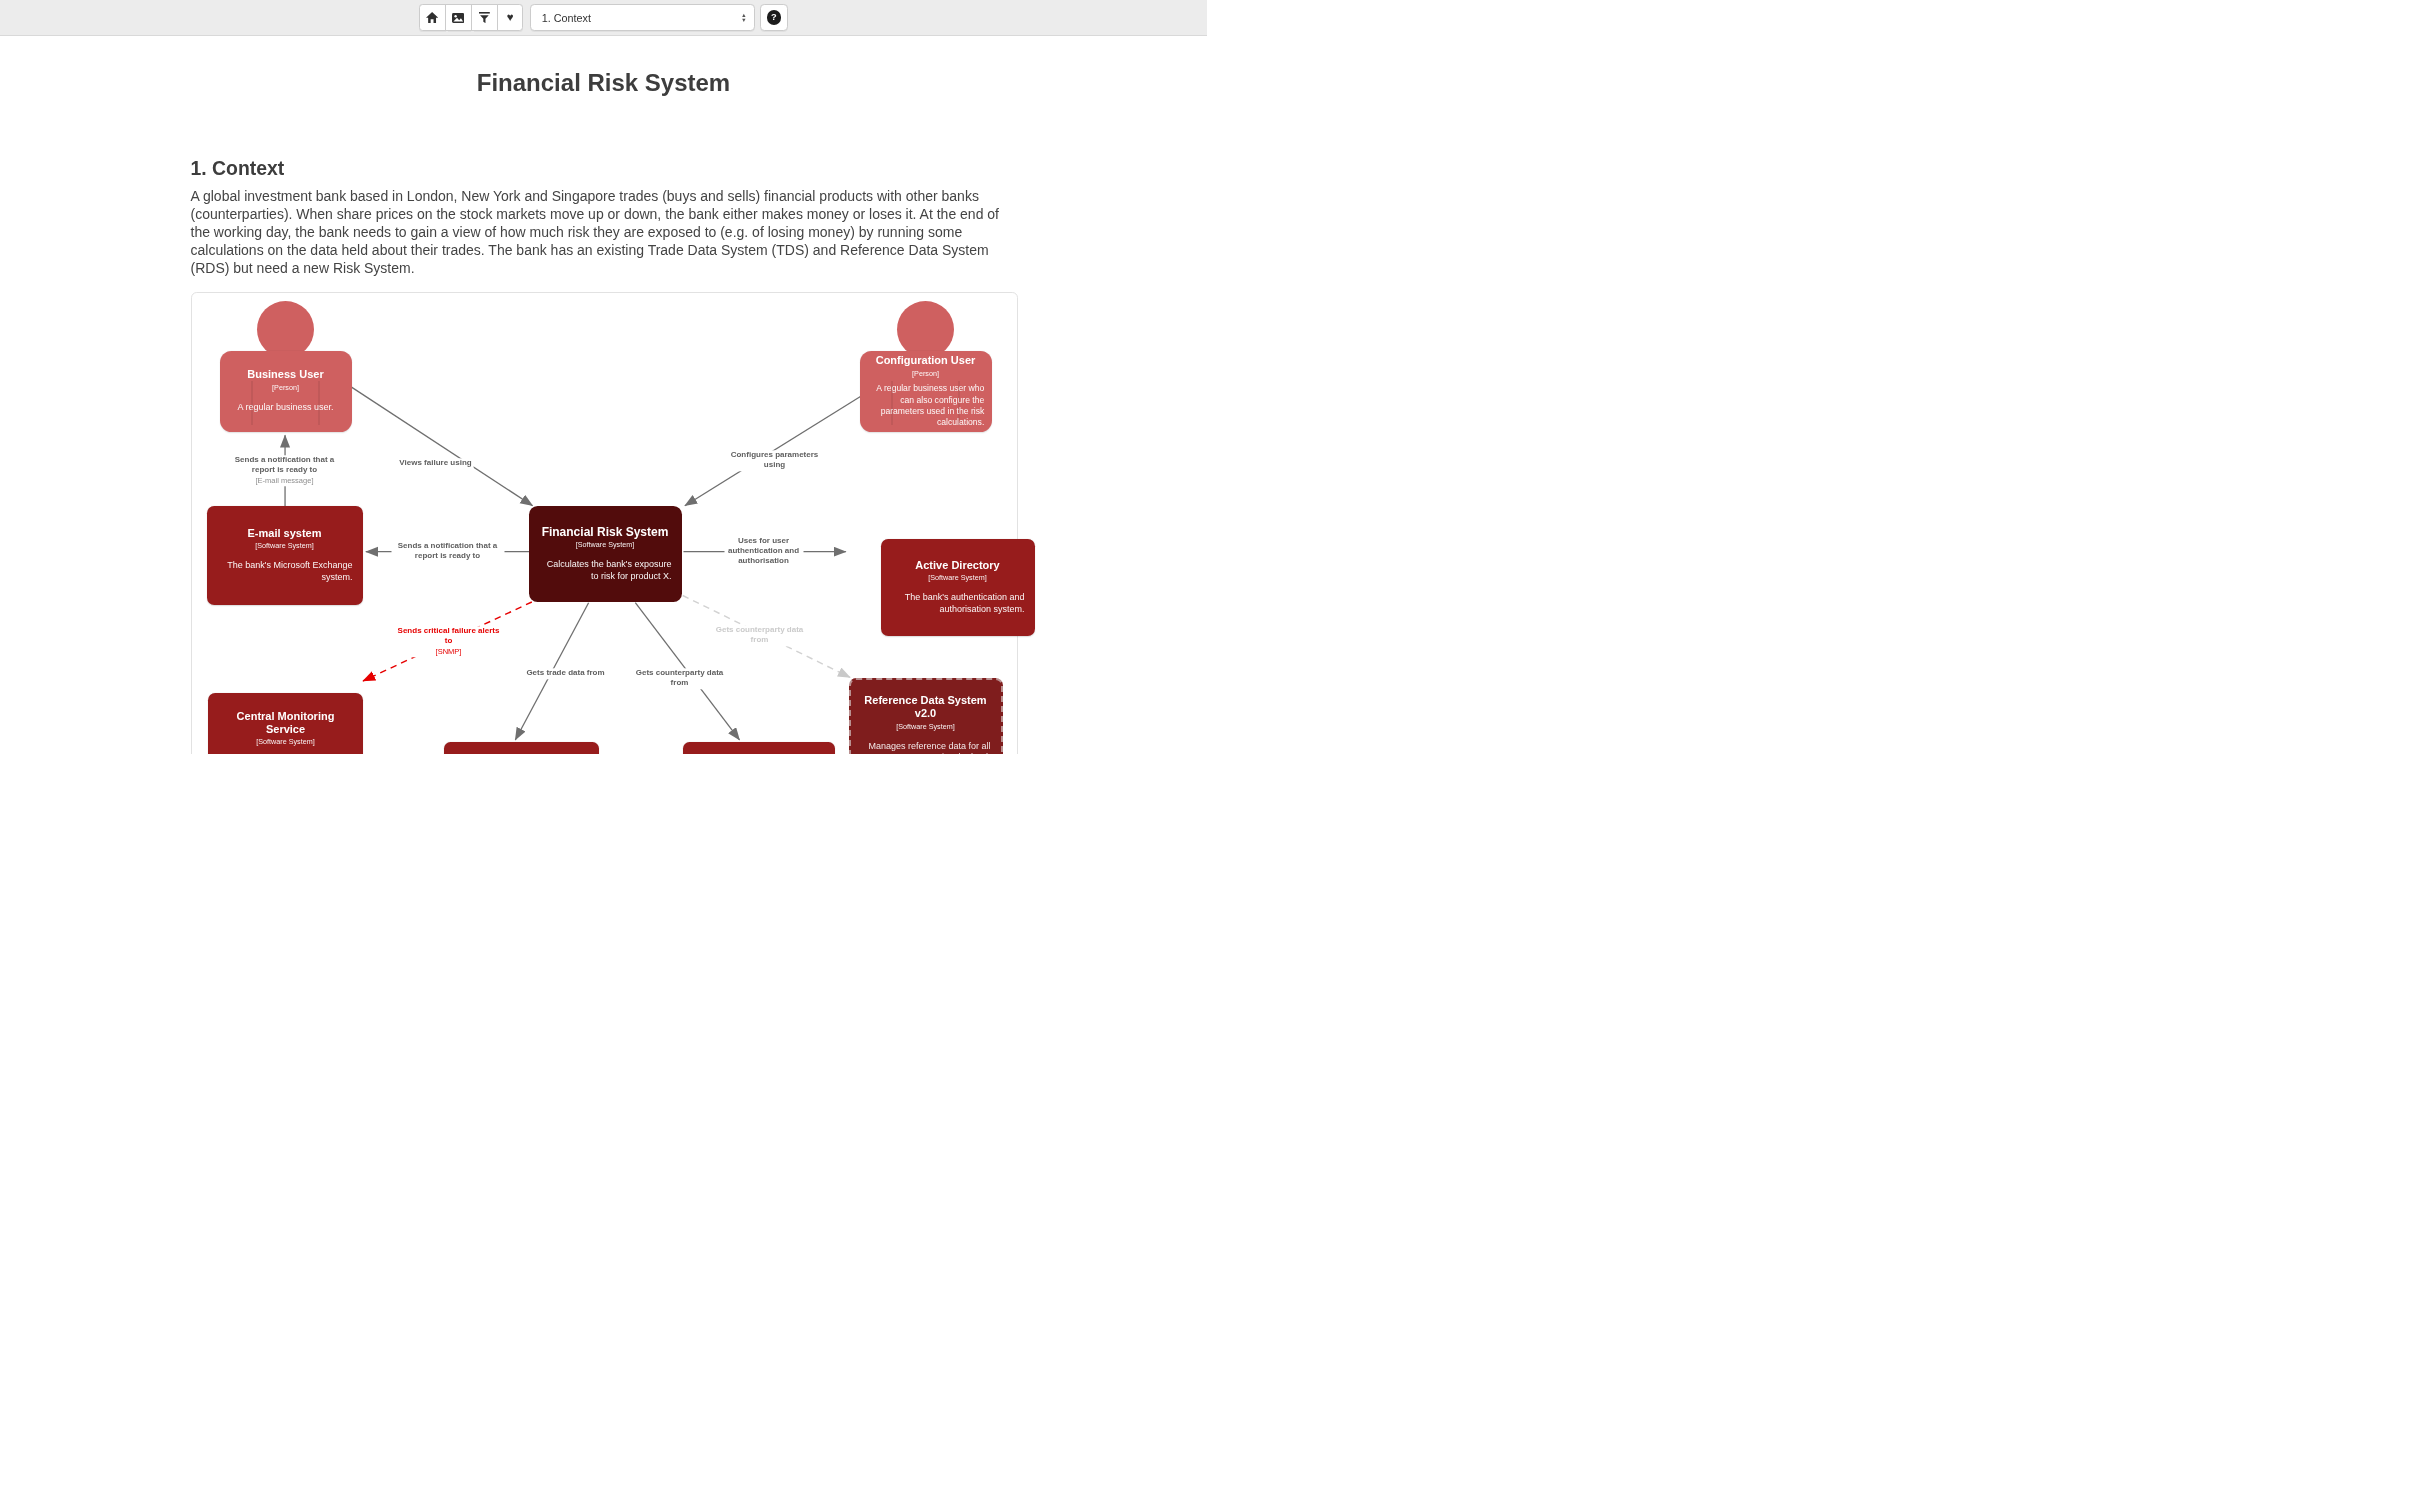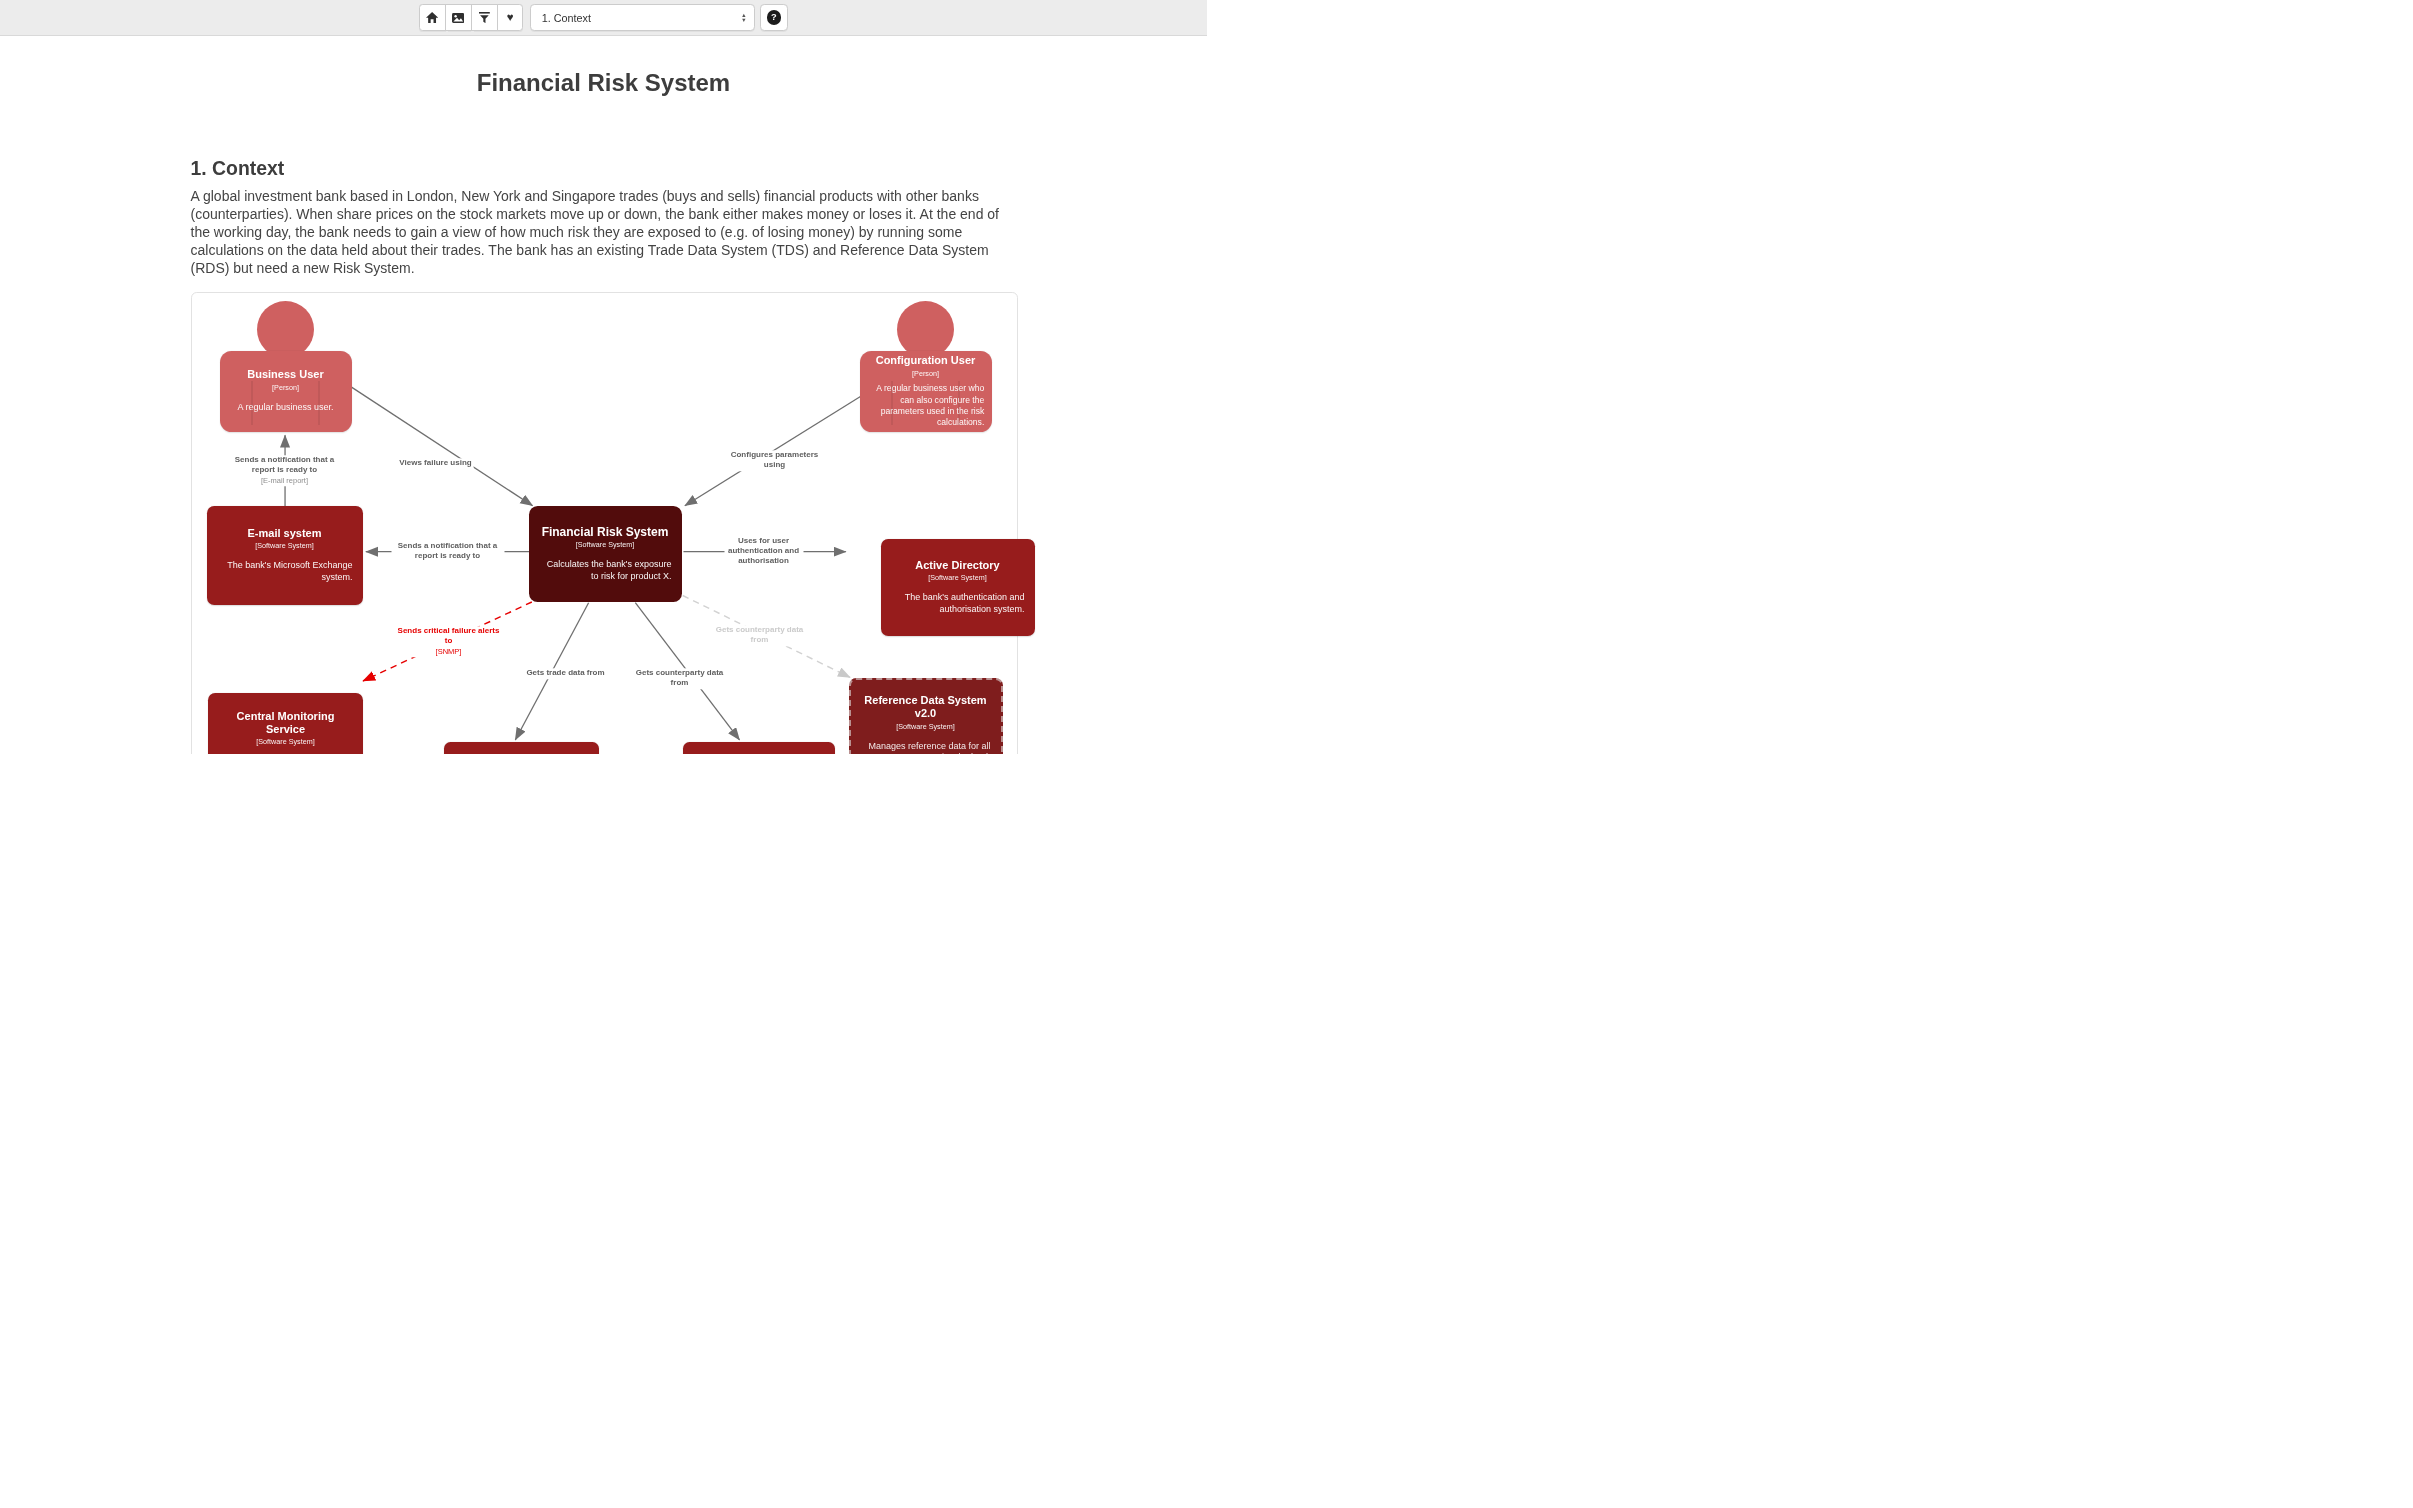--- a/index.html
+++ b/index.html
@@ -205,21 +205,21 @@
     <div class="node sys sys-partial" style="left:491px; top:449px; width:152px; height:50px;"></div>
 
     <div class="elabel" style="left:244px; top:171px;">
       <div>Views failure using</div>
     </div>
     <div class="elabel" style="left:583px; top:168px; width:92px;">
       <div>Configures parameters using</div>
     </div>
     <div class="elabel" style="left:93px; top:178px; width:113px;">
       <div>Sends a notification that a report is ready to</div>
-      <div class="e-meta">[E-mail report]</div>
+      <div class="e-meta">[E-mail message]</div>
     </div>
     <div class="elabel" style="left:256px; top:259px; width:113px;">
       <div>Sends a notification that a report is ready to</div>
     </div>
     <div class="elabel" style="left:572px; top:259px; width:79px;">
       <div>Uses for user authentication and authorisation</div>
     </div>
     <div class="elabel red" style="left:257px; top:349px; width:115px;">
       <div>Sends critical failure alerts to</div>
       <div class="e-meta">[SNMP]</div>

